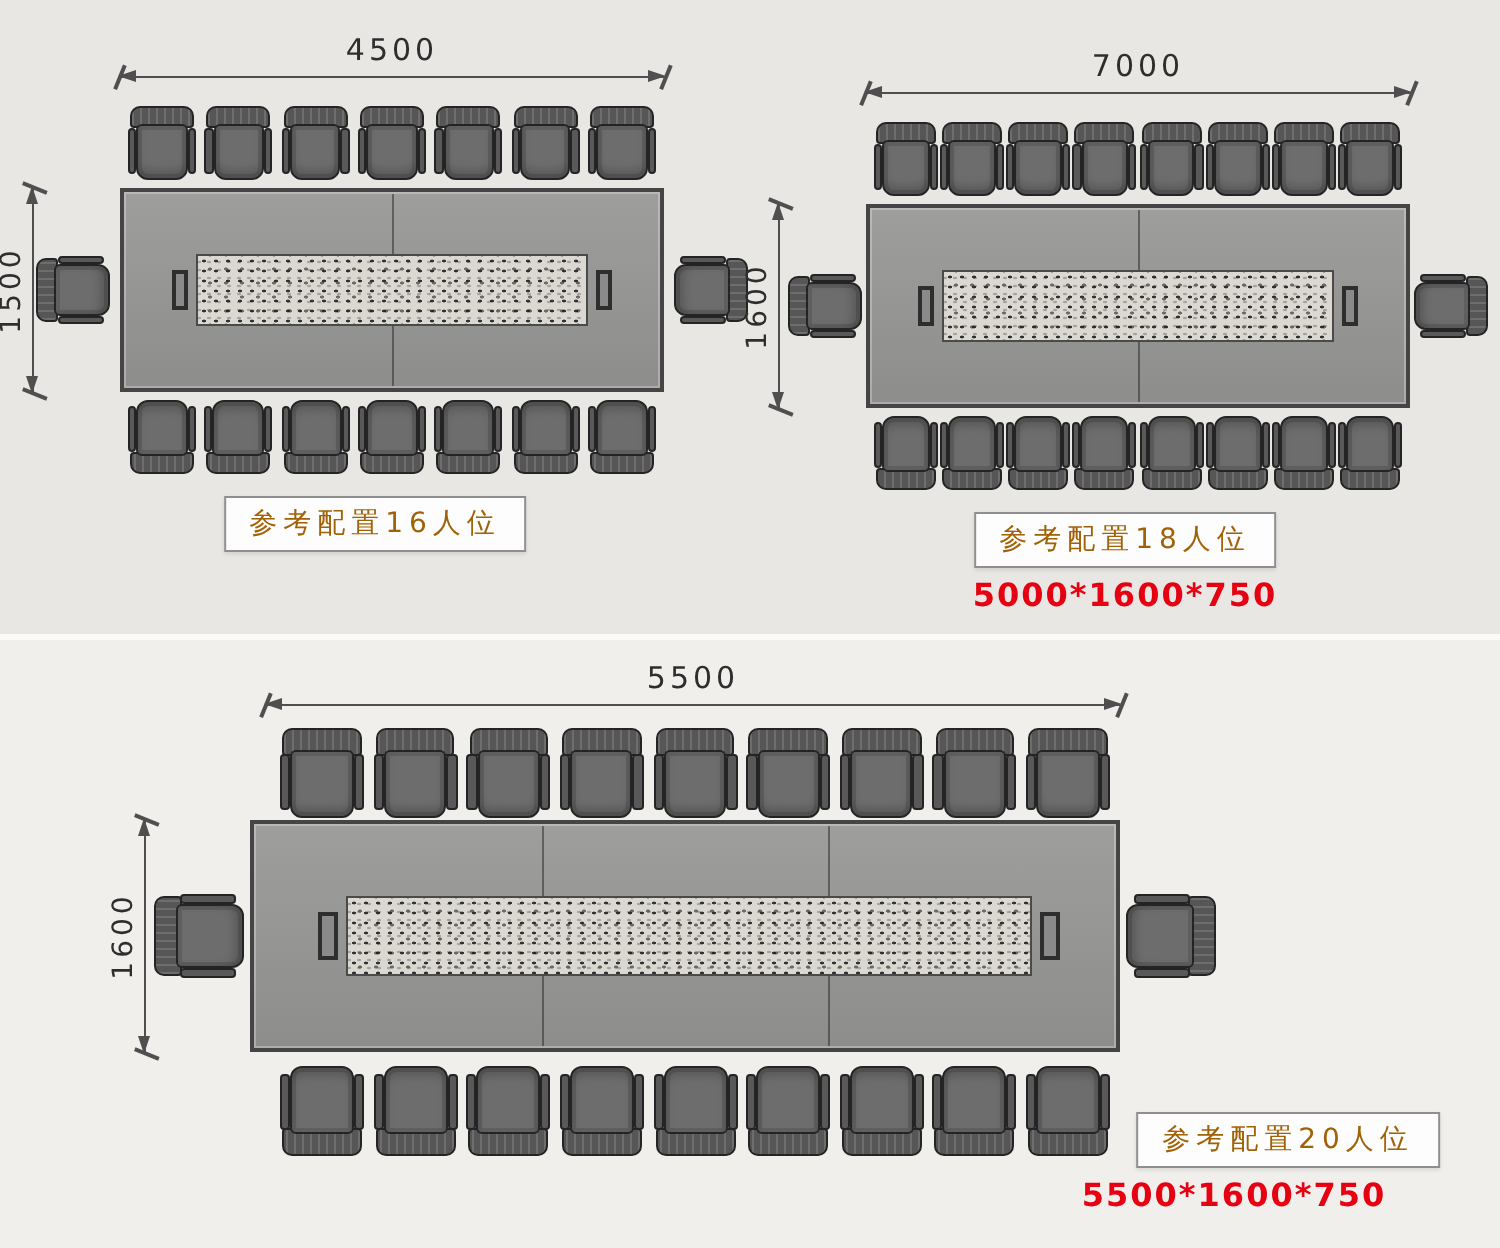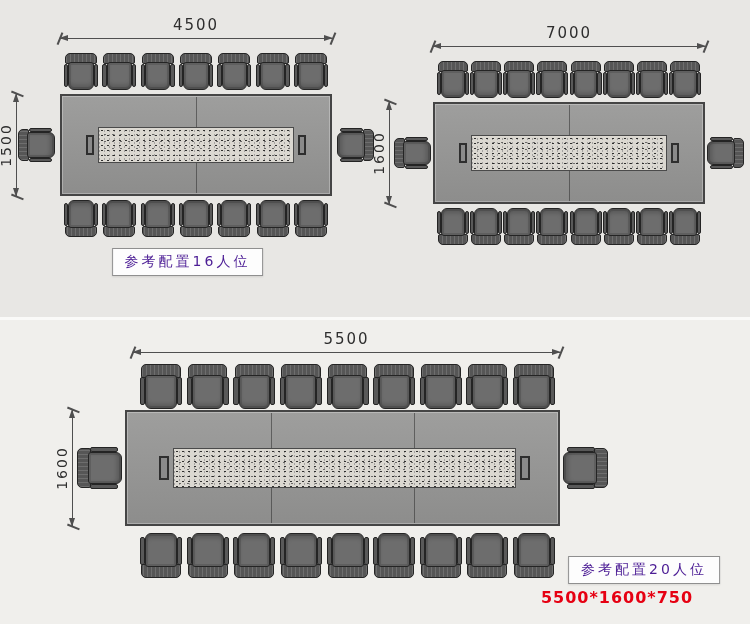--- a/index.html
+++ b/index.html
@@ -67,21 +67,21 @@
     box-shadow:inset 0 0 0 2px rgba(0,0,0,.12), inset 0 -4px 4px rgba(0,0,0,.18);}
   .chair .arm{top:28%; bottom:10%; width:13%; background:#595959; border:1px solid #242424; border-radius:2px;}
   .chair .arm.l{left:0;} .chair .arm.r{right:0;}
   .chair.down{transform:rotate(180deg);}
   .chair.left, .chair.right{position:absolute;}
   .chair.left{transform:rotate(-90deg);}
   .chair.right{transform:rotate(90deg);}
 
   
   .caption-box{position:absolute; background:#fdfdfd; border:1px solid #8f8f8f; padding:4px 12px;
-    font-size:14px; color:#4c1d95; letter-spacing:3px; white-space:nowrap;
+    font-size:14px; color:#a16207; letter-spacing:3px; white-space:nowrap;
     box-shadow:0 1px 2px rgba(0,0,0,.10);}
   .size-text{position:absolute; color:#e60012; font-weight:700; font-size:16px;
     letter-spacing:1px; white-space:nowrap;}
 </style>
 </head>
 <body>
 
 <div class="stage">
   <div class="band band-top"></div>
   <div class="band band-bottom"></div>
@@ -330,20 +330,24 @@
           <i class="arm r"></i>
           <i class="seat"></i>
         </div>
         <div class="chair down">
           <i class="back"></i>
           <i class="arm l"></i>
           <i class="arm r"></i>
           <i class="seat"></i>
         </div>
       </div>
+    <div class="caption-box" style="left:50%;top:256px;transform:translateX(-50%)">
+      <span>参考配置18人位</span>
+    </div>
+    <div class="size-text" style="left:50%;top:288px;transform:translateX(-50%)">5000*1600*750</div>
   </div>
 
   <div class="panel panel-c">
     <div class="dim-h" style="left:133px;top:32px;width:427px">
       <span class="tick t-l"></span>
       <span class="tick t-r"></span>
       <span class="dim-label">5500</span>
     </div>
     <div class="dim-v" style="left:72px;top:90px;height:116px">
       <span class="tick t-t"></span>

